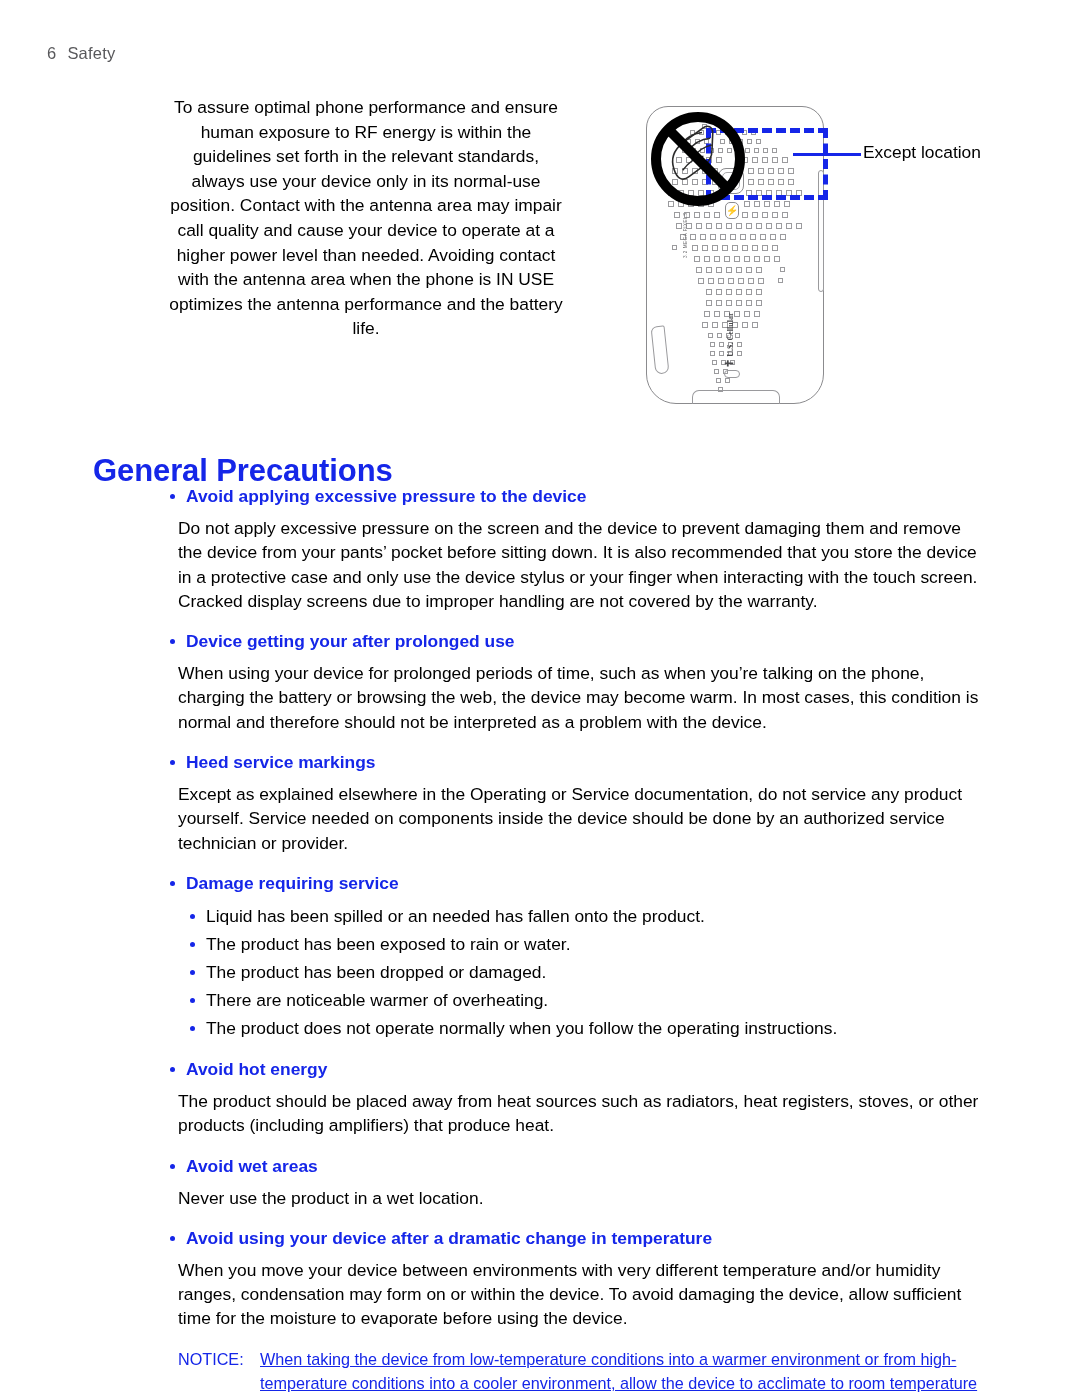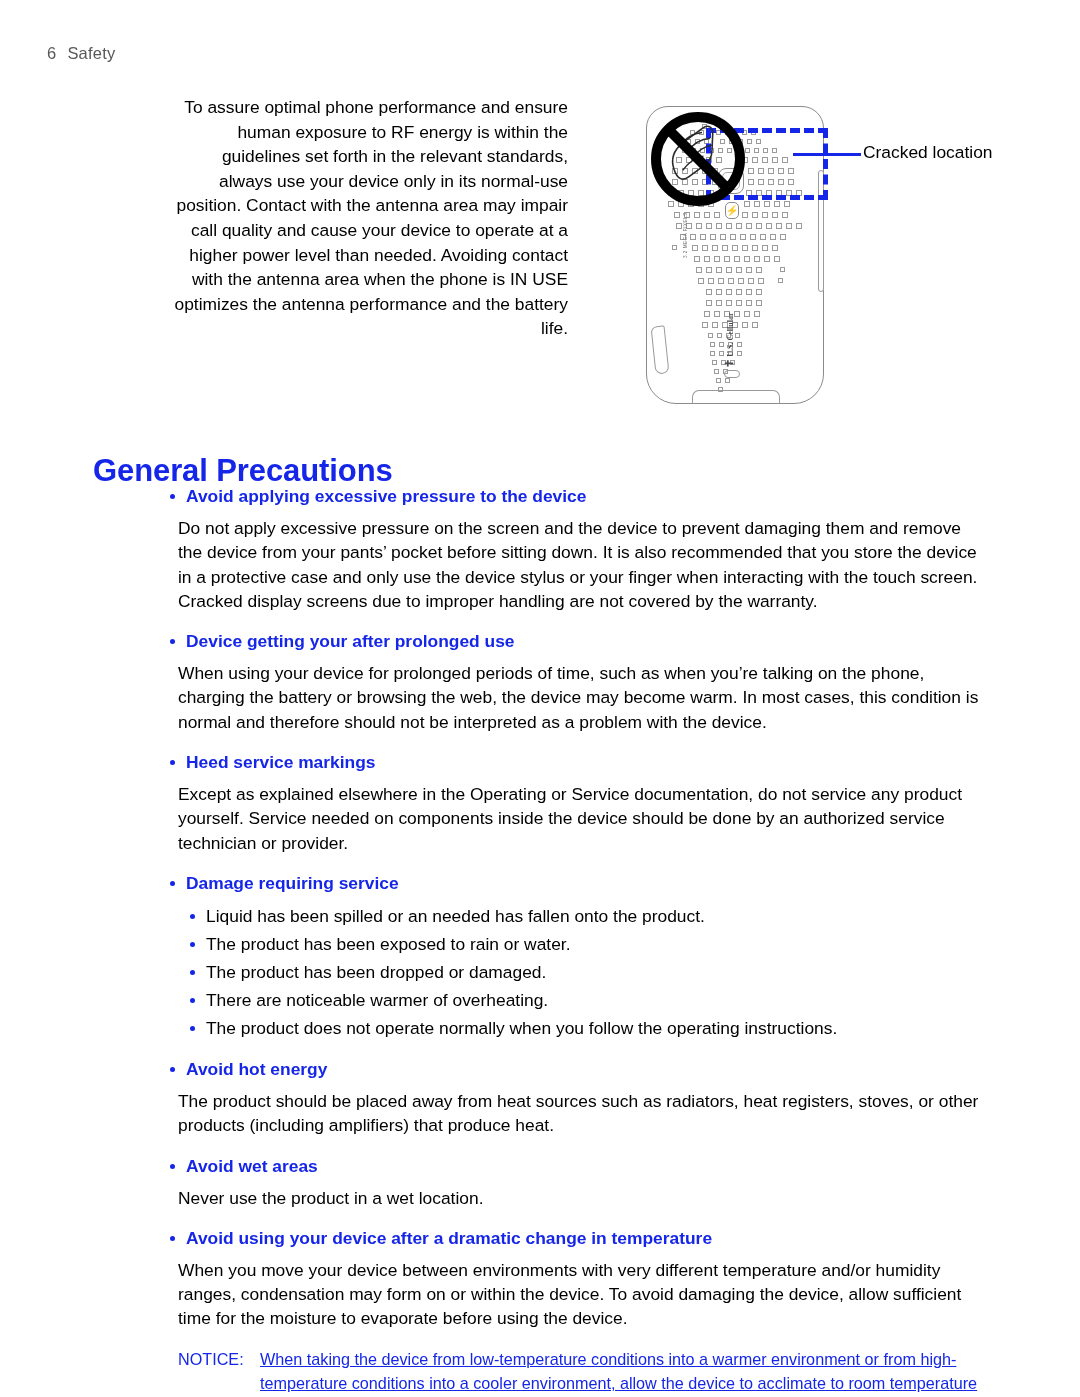--- a/index.html
+++ b/index.html
@@ -28,21 +28,21 @@
 
   
   .intro-para {
     position: absolute;
     left: 164px;
     top: 95px;
     width: 404px;
     font-size: 17.4px;
     line-height: 24.6px;
     color: #000;
-    text-align: right;
+    text-align: center;
   }
 
   
   .figure {
     position: absolute;
     left: 612px;
     top: 92px;
     width: 400px;
     height: 320px;
   }
@@ -501,21 +501,21 @@
         <path d="M-12,-18 C-6,-24 4,-26 12,-24" fill="none" stroke="#2b2b2b" stroke-width="1.4"></path>
         <path d="M-8,-10 C0,-16 10,-18 18,-16" fill="none" stroke="#2b2b2b" stroke-width="1.4"></path>
         <path d="M-6,-2 C2,-8 10,-10 18,-9" fill="none" stroke="#2b2b2b" stroke-width="1.4"></path>
         <path d="M-18,6 C-10,0 -2,-2 6,-1" fill="none" stroke="#2b2b2b" stroke-width="1.4"></path>
       </g>
       <circle cx="50" cy="50" r="42" fill="none" stroke="#000000" stroke-width="10"></circle>
       <line x1="20" y1="20" x2="80" y2="80" stroke="#000000" stroke-width="10"></line>
     </svg>
   </div>
   <div class="callout-line"></div>
-  <div class="callout-label">Cracked location</div>
+  <div class="callout-label">Except location</div>
 </div>
 
 <h1 class="section-title">General Precautions</h1>
 
 <div class="content">
 
   <div>
     <p class="bullet-head">Avoid applying excessive pressure to the device</p>
     <p class="para">Do not apply excessive pressure on the screen and the device to prevent damaging them and remove the device from your pants’ pocket before sitting down. It is also recommended that you store the device in a protective case and only use the device stylus or your finger when interacting with the touch screen. Cracked display screens due to improper handling are not covered by the warranty.</p>
   </div>

